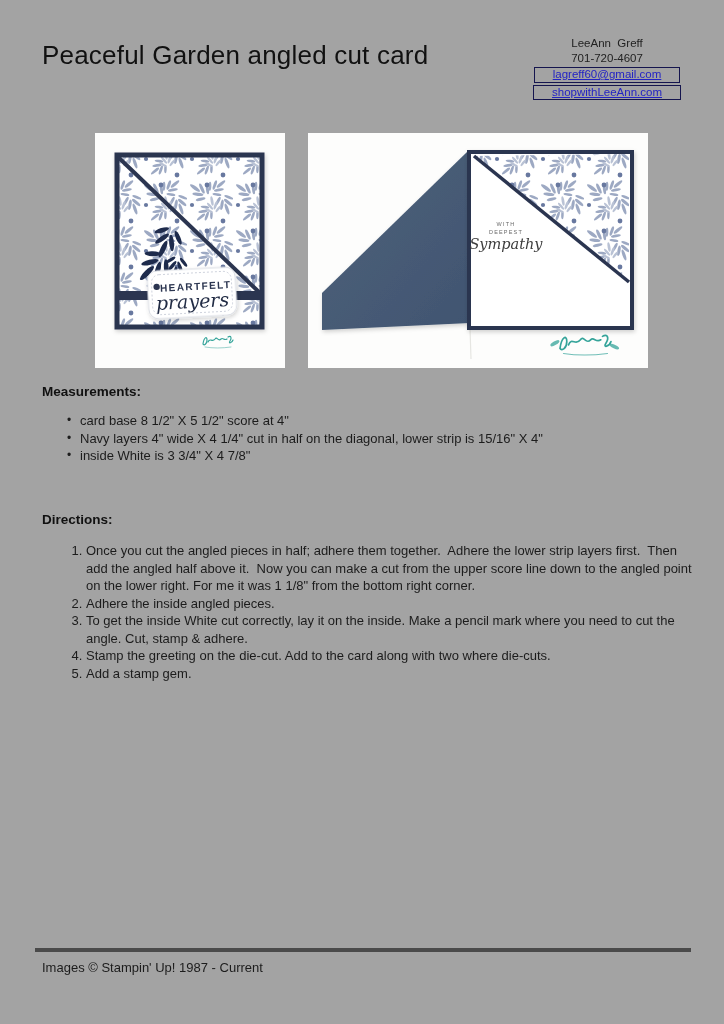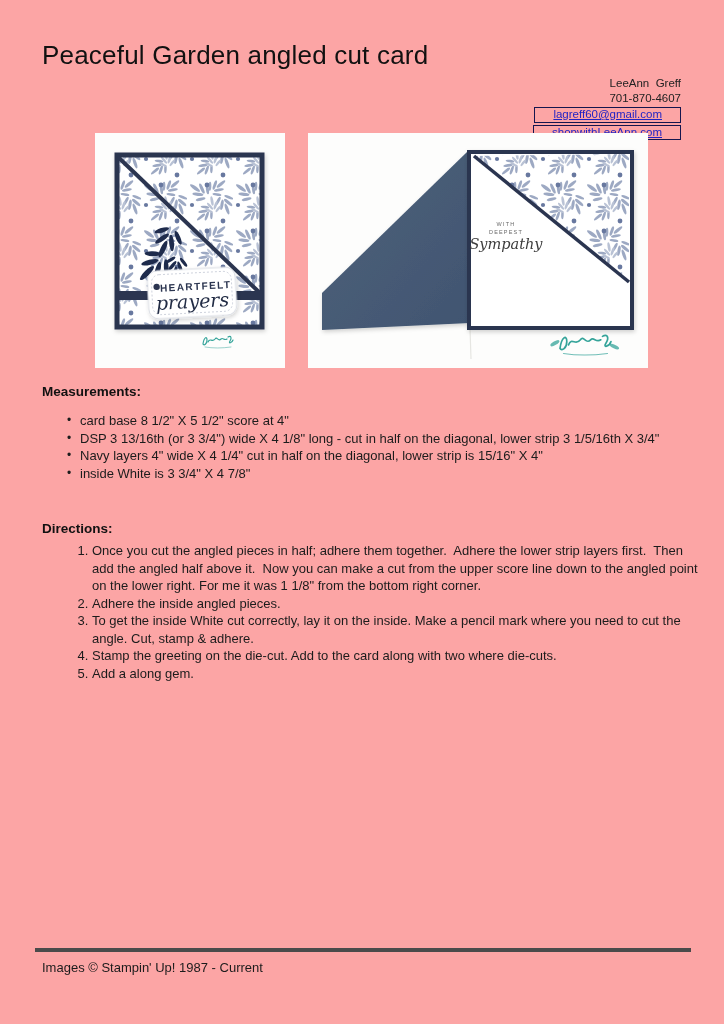--- a/index.html
+++ b/index.html
@@ -1,50 +1,50 @@
 <!DOCTYPE html>
 <html style="--navy: #2b3550; --fold_navy: #4d617a; --fold_navy_dark: #415571; --leaf_blue: #9da9c3; --leaf_blue_light: #b9c2d5; --berry_blue: #68789f; --dark_leaf: #1e2b4c; --signature_teal: #35a49a; --link_blue: #2323c4; --footer_bar: #4a4a4a;"><head>
 <meta charset="utf-8">
 <style>
   html,body{margin:0;padding:0;background:#ffffff;}
   .page{
-    position:relative;width:724px;height:1024px;background:#fca5a5;
+    position:relative;width:724px;height:1024px;background:#a3a3a3;
     font-family:"Liberation Sans",sans-serif;color:#1c1c1c;overflow:hidden;
   }
   .title{
     position:absolute;left:42px;top:40px;margin:0;
     font-size:26px;font-weight:400;color:#111;letter-spacing:.2px;white-space:nowrap;
   }
   .contact{
-    position:absolute;top:36px;right:43px;text-align:right;
-    font-size:11.5px;line-height:14.5px;color:#222;margin-top:40px;
+    position:absolute;top:36px;right:43px;text-align:center;
+    font-size:11.5px;line-height:14.5px;color:#222;
   }
   .contact .c-name{white-space:pre;}
   .link-row{margin-top:2px;line-height:0;}
   .c-link{
     display:inline-block;border:1px solid #15154e;color:var(--link_blue,#2323c4);
     text-decoration:underline;padding:0 18px;font-size:11.5px;line-height:13.5px;cursor:pointer;
   }
   .photo{position:absolute;}
   .photo1{left:95px;top:133px;width:190px;height:235px;}
   .photo2{left:308px;top:133px;width:340px;height:235px;text-align:center;}
   .photo svg{display:block;width:100%;height:100%;}
   .sect-heading{
     position:absolute;left:42px;margin:0;font-size:13.5px;font-weight:700;color:#111;
   }
   .h-meas{top:384px;}
-  .h-dir{top:512px;margin-top:9px;}
+  .h-dir{top:512px;}
   .meas-list{
     position:absolute;left:66px;top:412px;width:586px;margin:0;
     padding:0 0 0 14px;list-style:none;font-size:13px;line-height:17.5px;color:#1c1c1c;
   }
   .meas-list li{position:relative;}
   .meas-list li::before{content:"\2022";position:absolute;left:-13px;top:0;font-size:12px;color:#1c1c1c;}
   .dir-list{
-    position:absolute;left:58px;top:542px;width:606px;margin:0;
+    position:absolute;left:52px;top:542px;width:606px;margin:0;
     padding:0 0 0 34px;font-size:13px;line-height:17.5px;color:#1c1c1c;
   }
   .dir-list li{white-space:pre-wrap;}
   .footer-bar{
     position:absolute;left:35px;top:948px;width:656px;height:4px;
     background:var(--footer_bar,#4a4a4a);
   }
   .footer-text{position:absolute;left:42px;top:960px;font-size:13px;color:#1c1c1c;}
   .svg-caps{font-family:"Liberation Sans",sans-serif;}
   .svg-script{font-family:"DejaVu Serif",serif;font-style:italic;}
@@ -87,21 +87,21 @@
     </filter>
   </defs>
 </svg>
 
 <div class="page">
 
   <h1 class="title">Peaceful Garden angled cut card</h1>
 
   <div class="contact">
     <div class="c-name">LeeAnn  Greff</div>
-    <div class="c-phone">701-870-4607</div>
+    <div class="c-phone">701-720-4607</div>
     <div class="link-row"><a class="c-link" href="#">lagreff60@gmail.com</a></div>
     <div class="link-row"><a class="c-link" href="#">shopwithLeeAnn.com</a></div>
   </div>
 
   <div class="photo photo1">
     <svg viewBox="0 0 190 235">
       <rect width="190" height="235" fill="#fdfdfc"></rect>
       <rect x="22" y="22" width="145" height="172" fill="url(#dsp)" style="stroke:var(--navy,#2b3550)" stroke-width="5" filter="url(#soft)"></rect>
       <line x1="23" y1="24" x2="166" y2="161" style="stroke:var(--navy,#2b3550)" stroke-width="4"></line>
       <g style="fill:var(--dark_leaf,#1e2b4c)">
@@ -148,37 +148,36 @@
         </g>
       </g>
     </svg>
   </div>
 
   <h2 class="sect-heading h-meas">Measurements:</h2>
   <ul class="meas-list">
 
       <li class="meas-item">card base 8 1/2" X 5 1/2" score at 4"</li>
 
-      <li class="meas-item">DSP 3 13/16th (or 3 3/4") wide X 4 1/8" long - cut in half on the diagonal, lower strip 3 1/5/16th X 3/4"</li>
 
       <li class="meas-item">Navy layers 4" wide X 4 1/4" cut in half on the diagonal, lower strip is 15/16" X 4"</li>
 
       <li class="meas-item">inside White is 3 3/4" X 4 7/8"</li>
     </ul>
 
   <h2 class="sect-heading h-dir">Directions:</h2>
   <ol class="dir-list">
 
       <li class="dir-item">Once you cut the angled pieces in half; adhere them together.  Adhere the lower strip layers first.  Then add the angled half above it.  Now you can make a cut from the upper score line down to the angled point on the lower right. For me it was 1 1/8" from the bottom right corner.</li>
 
       <li class="dir-item">Adhere the inside angled pieces.</li>
 
       <li class="dir-item">To get the inside White cut correctly, lay it on the inside. Make a pencil mark where you need to cut the angle. Cut, stamp &amp; adhere.</li>
 
       <li class="dir-item">Stamp the greeting on the die-cut. Add to the card along with two where die-cuts.</li>
 
-      <li class="dir-item">Add a along gem.</li>
+      <li class="dir-item">Add a stamp gem.</li>
     </ol>
 
   <div class="footer-bar"></div>
   <div class="footer-text">Images © Stampin' Up! 1987 - Current</div>
 
 </div>
 
 </body></html>

